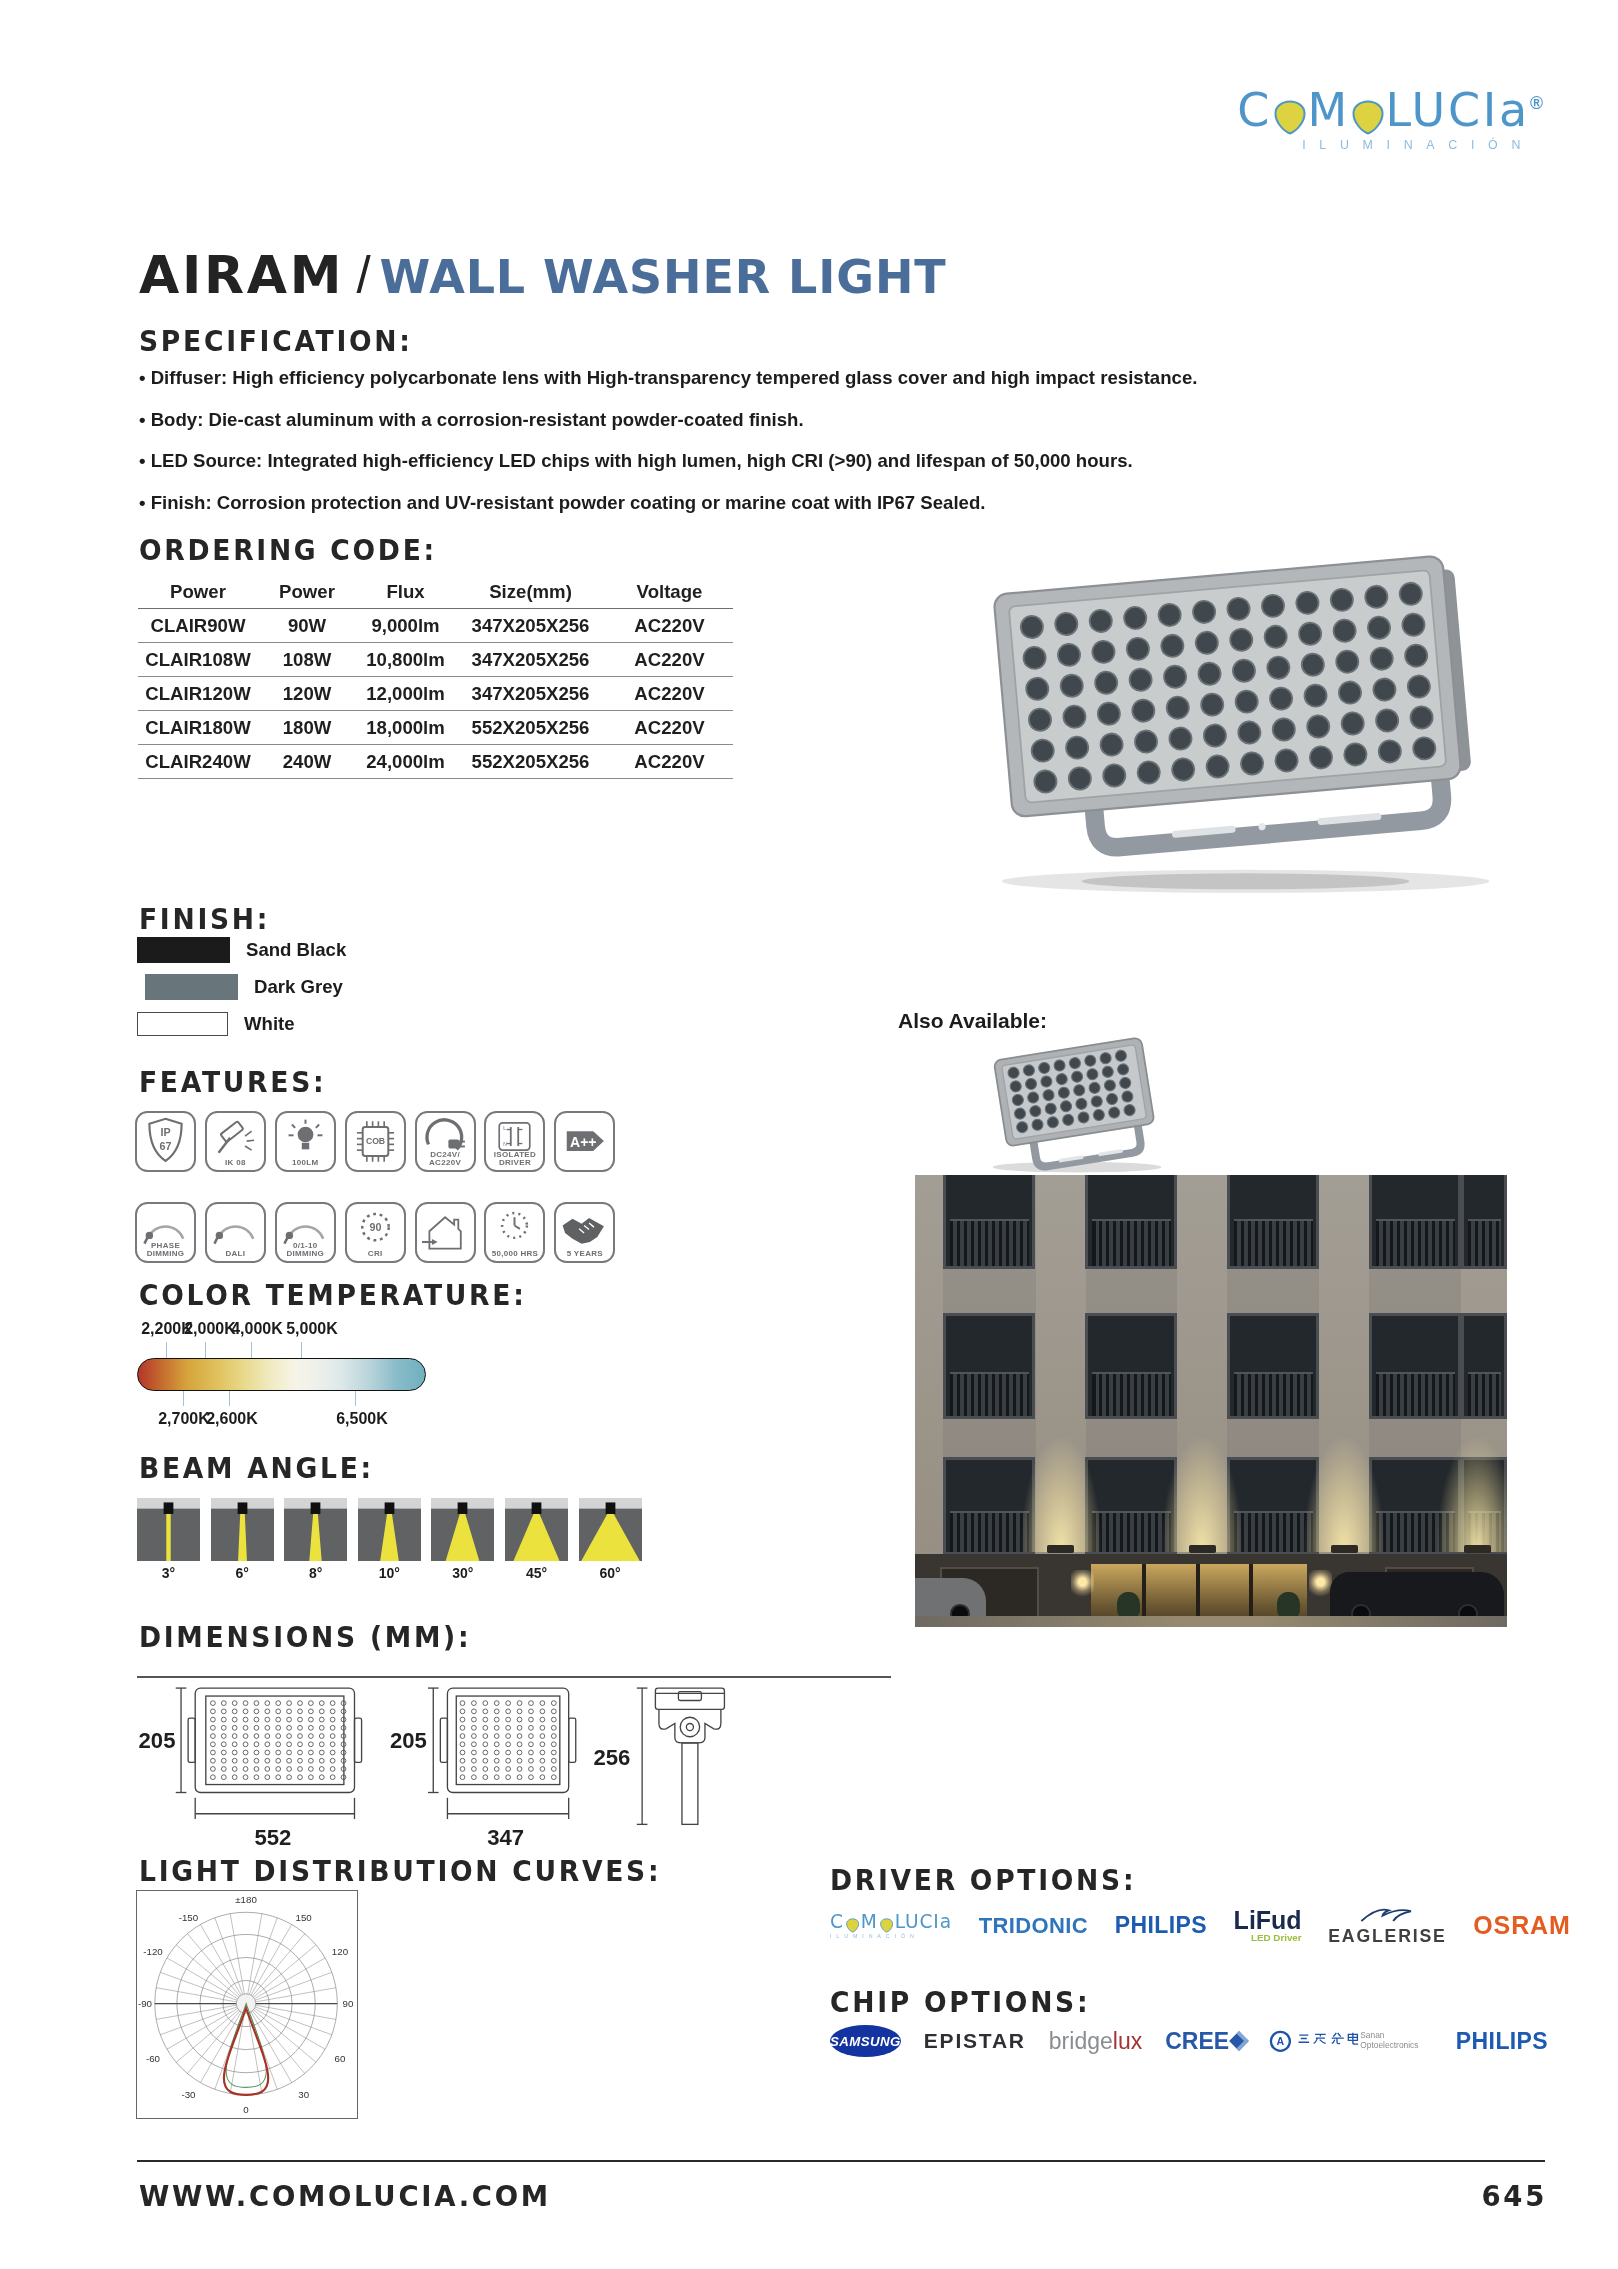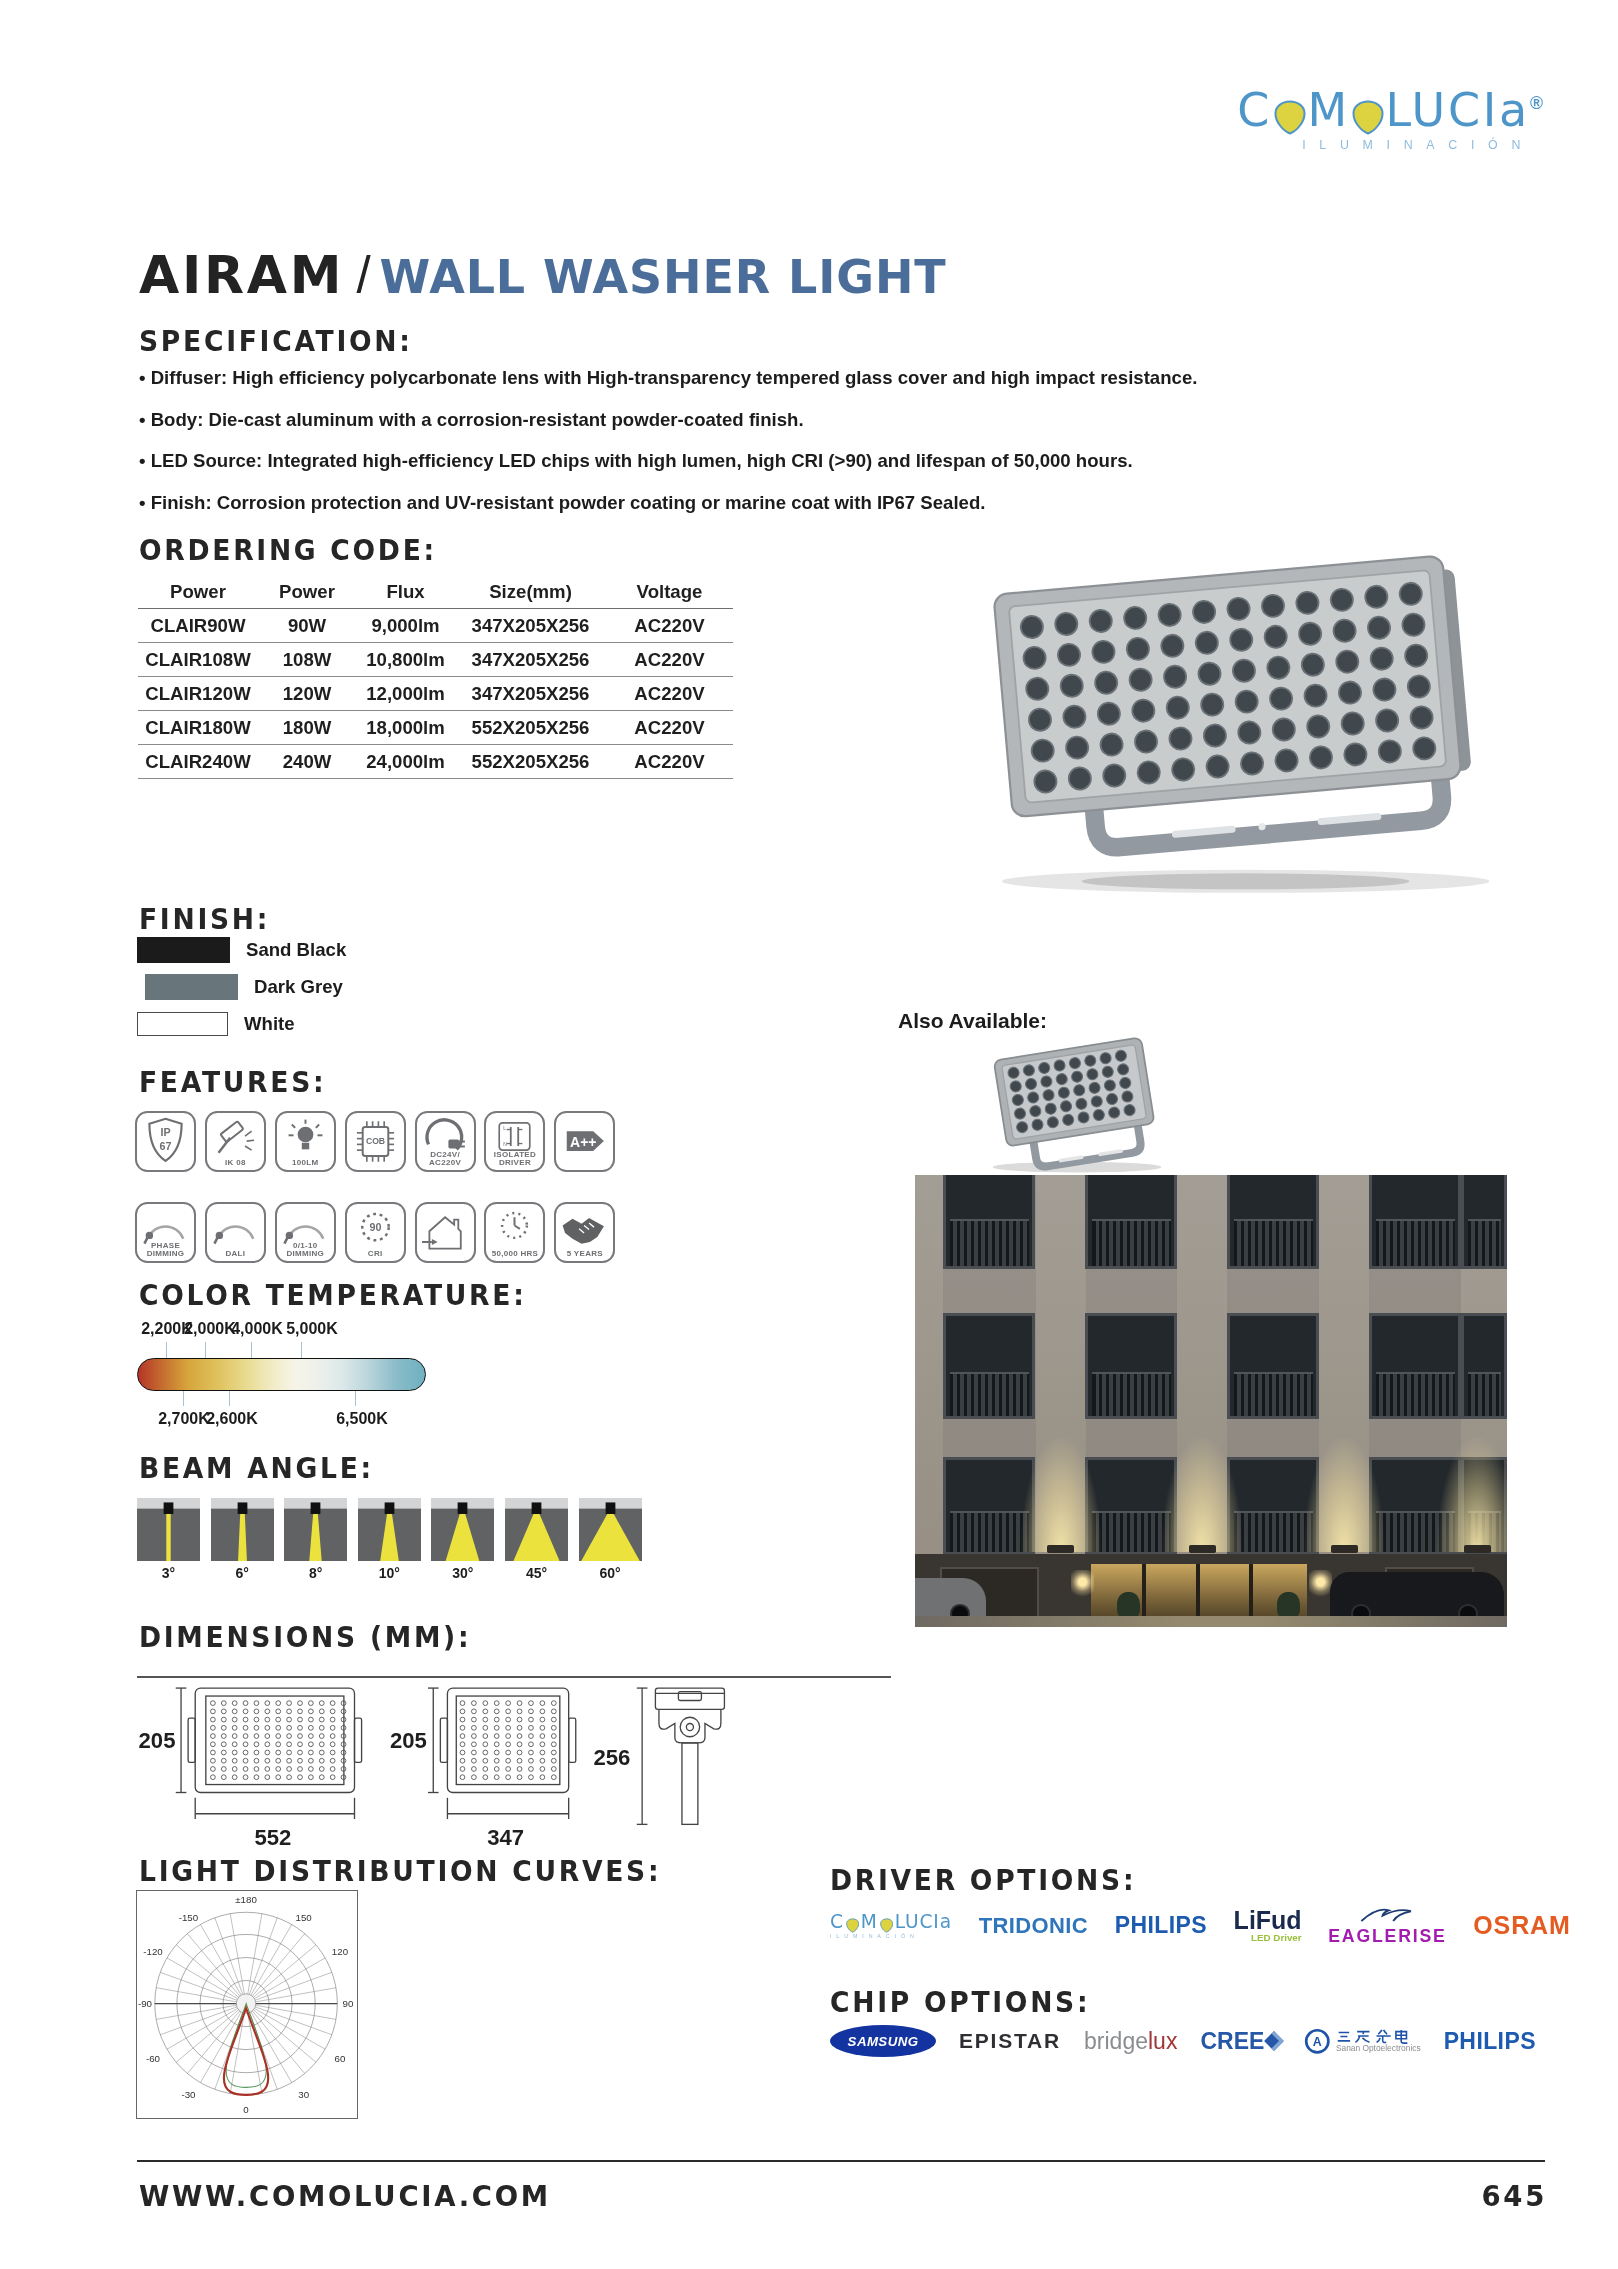--- a/index.html
+++ b/index.html
@@ -68,32 +68,32 @@
   .drv-row{left:830px;top:1905px;width:718px;display:flex;align-items:center;gap:26.6px;}
   .chip-h{left:830px;top:1986px;}
   .chip-row{left:830px;top:2025px;width:718px;display:flex;align-items:center;gap:23px;}
   .brand{white-space:nowrap;}
   .tridonic{font-size:22px;font-weight:800;color:#2e75bb;letter-spacing:0.4px;}
   .philips{font-size:23px;font-weight:800;color:#1d5bb0;letter-spacing:0.4px;}
   .lifud{display:inline-block;text-align:right;}
   .lifud-main{font-size:25px;font-weight:800;color:#1c2b4d;line-height:23px;}
   .lifud-sub{font-size:9.8px;font-weight:700;color:#9bbf3b;display:block;}
   .eagle{display:inline-block;text-align:center;}
-  .eagle-name{font-size:17.7px;font-weight:700;color:#a21caf;letter-spacing:1.8px;}
+  .eagle-name{font-size:17.7px;font-weight:700;color:#404040;letter-spacing:1.8px;}
   .osram{font-size:25px;font-weight:800;color:#e55c22;letter-spacing:0.9px;}
   .samsung{width:106px;height:32px;background:#1333a0;border-radius:50%;display:flex;align-items:center;justify-content:center;
            color:#fff;font-style:italic;font-weight:700;font-size:13.3px;letter-spacing:0.4px;}
   .epistar{font-size:21px;font-weight:600;color:#2f2f33;letter-spacing:1.8px;}
   .bridgelux{font-size:23px;color:#8a8d90;font-weight:400;position:relative;}
   .bridgelux .lux{color:#a23636;}
   .cree{font-size:23px;font-weight:800;color:#2758a8;display:flex;align-items:center;gap:2.7px;}
   .cree-diamond{width:14px;height:14px;background:#2758a8;transform:rotate(45deg);display:inline-block;
                 box-shadow:inset -3.5px 3.5px 0 #7fa6d6;}
   .sanan{display:flex;align-items:center;gap:5.3px;}
-  .sanan-txt{display:flex;flex-direction:column;line-height:9.8px;}
+  .sanan-txt{display:flex;flex-direction:row;line-height:9.8px;}
   .sanan-sub{font-size:8.4px;color:#8a8d90;}
   
   .foot-hr{left:137px;top:2160px;width:1408px;height:2.2px;background:#2b2b2b;}
   .foot-web{left:139px;top:2178px;font-size:27.5px;}
   .foot-page{left:1454px;top:2178px;width:93px;text-align:right;font-size:27.5px;}
   
   .also{left:898px;top:1009px;font-size:21px;font-weight:700;color:#1c1c1c;}
   .photo{left:915px;top:1175px;width:592px;height:452px;overflow:hidden;background:linear-gradient(#96918a,#8b857c);}
   .bwin{position:absolute;width:92px;background:#23282c;border:3.5px solid #4a4e52;box-sizing:border-box;}
   .bwin .rail{position:absolute;left:3.5px;right:3.5px;bottom:0;height:42%;

